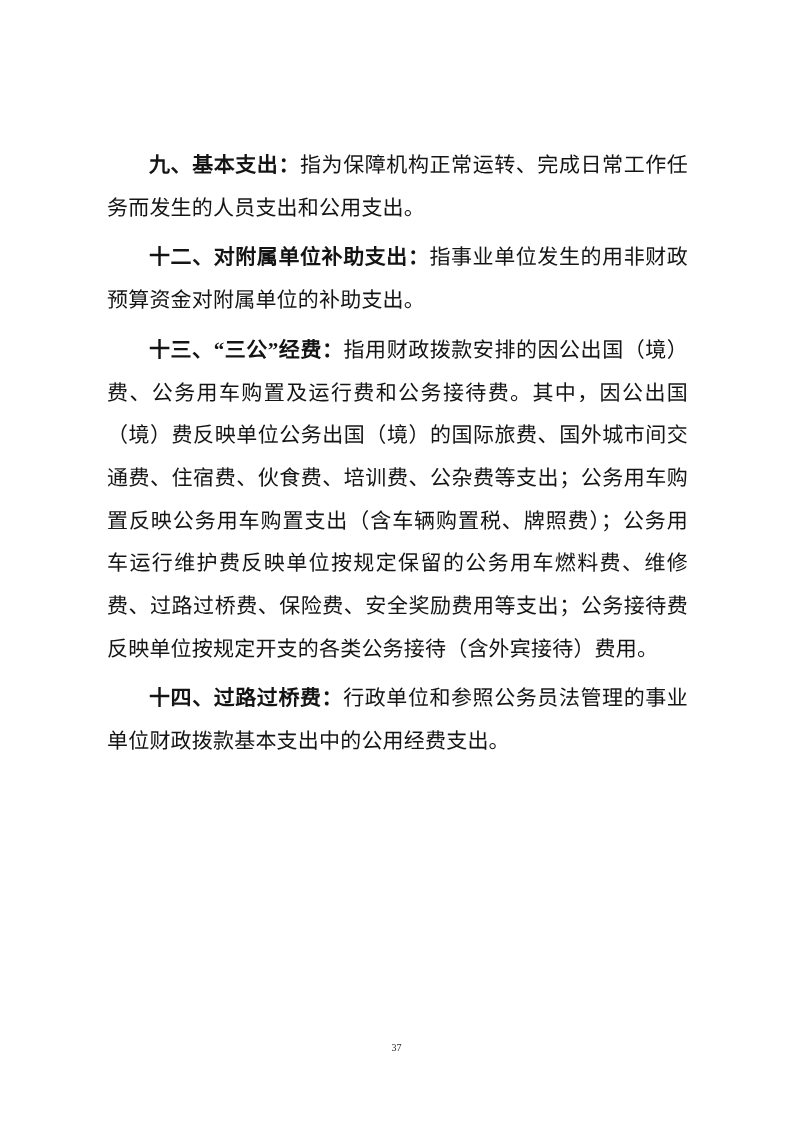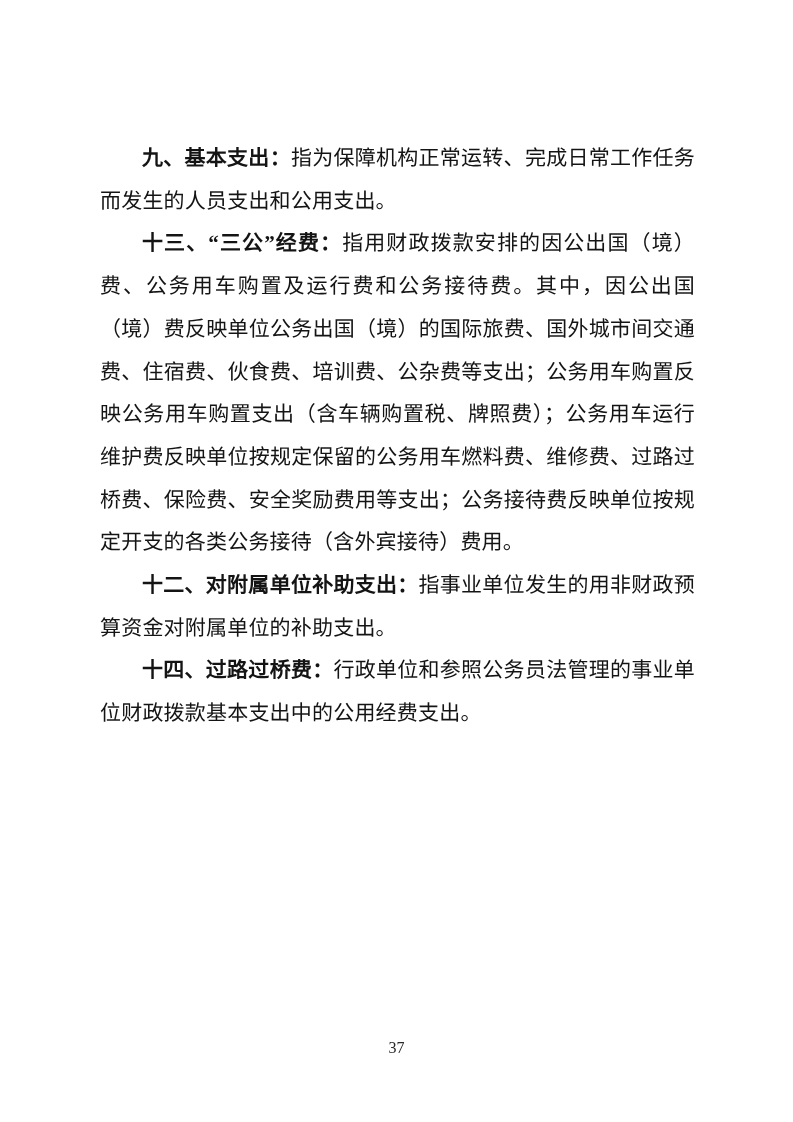--- a/index.html
+++ b/index.html
@@ -17,49 +17,49 @@
     font-family: "Liberation Serif", "DejaVu Serif", serif;
     overflow: hidden;
   }
   .doc-body {
     position: absolute;
     top: 137px;
     left: 100px;
     width: 595px;
   }
   .para {
-    margin: 0;
+    margin: 7px;
     font-size: 21px;
     line-height: 42.7px;
     letter-spacing: 0.2px;
     text-indent: 2em;
     text-align: justify;
     text-justify: inter-ideograph;
     word-break: break-all;
   }
   .term {
     font-weight: 700;
     font-family: "Liberation Serif", "DejaVu Serif", serif;
   }
   .page-number {
     position: absolute;
     top: 1038px;
     left: 0;
     width: 100%;
     text-align: center;
-    font-size: 16px;
+    font-size: 10px;
     line-height: 20px;
     color: #2a2a2a;
     font-family: "Liberation Serif", "DejaVu Serif", serif;
   }
 </style>
 </head>
 <body>
 
 <div class="page" style="background: rgb(255, 255, 255); color: rgb(20, 20, 20);">
   <div class="doc-body">
       <p class="para"><b class="term">九、基本支出：</b><span>指为保障机构正常运转、完成日常工作任务而发生的人员支出和公用支出。</span></p>
+      <p class="para"><b class="term">十二、对附属单位补助支出：</b><span>指事业单位发生的用非财政预算资金对附属单位的补助支出。</span></p>
       <p class="para"><b class="term">十三、“三公”经费：</b><span>指用财政拨款安排的因公出国（境）费、公务用车购置及运行费和公务接待费。其中，因公出国（境）费反映单位公务出国（境）的国际旅费、国外城市间交通费、住宿费、伙食费、培训费、公杂费等支出；公务用车购置反映公务用车购置支出（含车辆购置税、牌照费）；公务用车运行维护费反映单位按规定保留的公务用车燃料费、维修费、过路过桥费、保险费、安全奖励费用等支出；公务接待费反映单位按规定开支的各类公务接待（含外宾接待）费用。</span></p>
-      <p class="para"><b class="term">十二、对附属单位补助支出：</b><span>指事业单位发生的用非财政预算资金对附属单位的补助支出。</span></p>
       <p class="para"><b class="term">十四、过路过桥费：</b><span>行政单位和参照公务员法管理的事业单位财政拨款基本支出中的公用经费支出。</span></p>
     </div>
   <div class="page-number">37</div>
 </div>
 
 </body></html>

